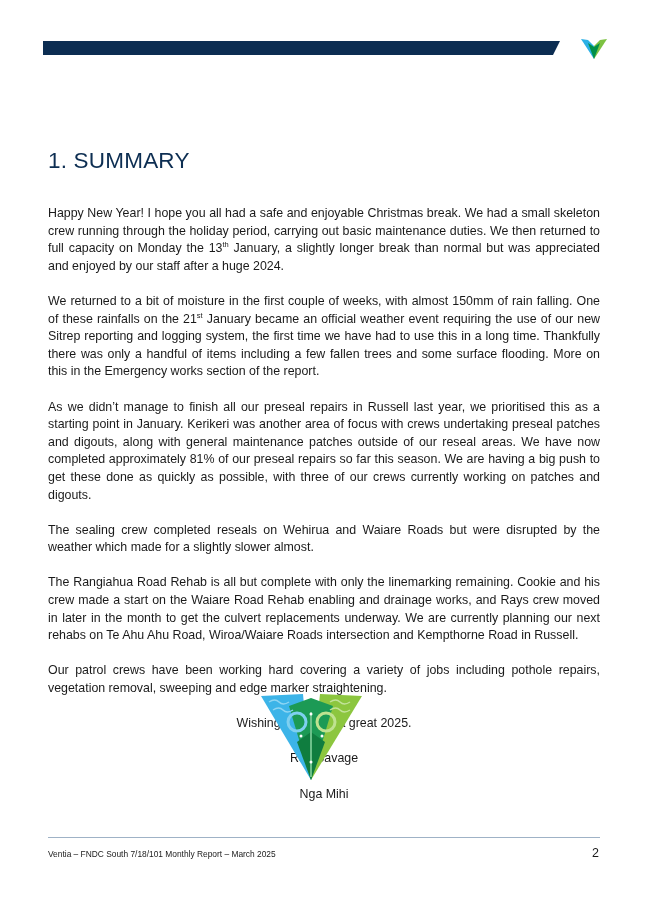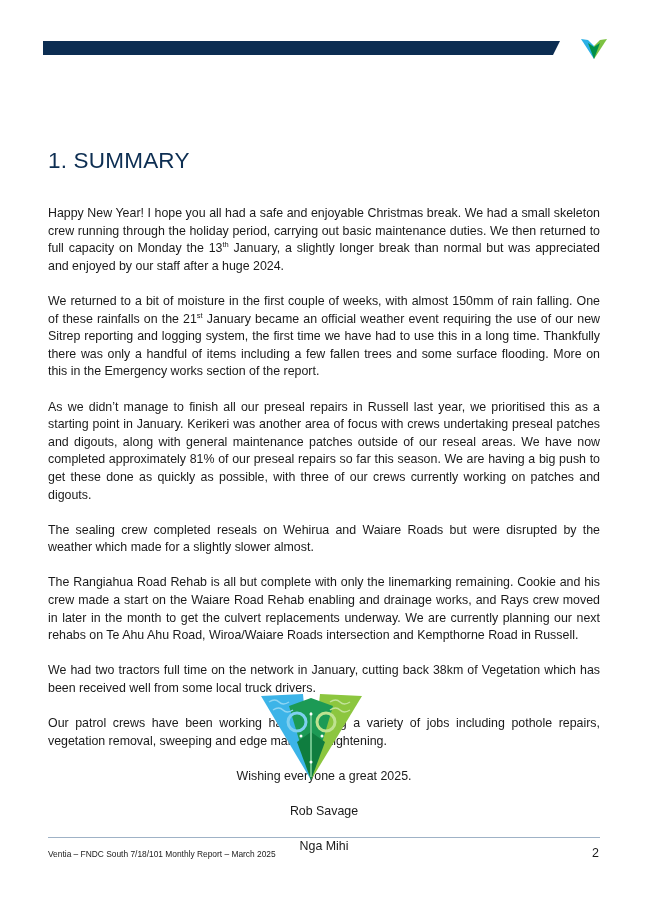--- a/index.html
+++ b/index.html
@@ -39,21 +39,20 @@
 </div>
 
 <h1 class="title">1. SUMMARY</h1>
 
 <div class="body-text">
   <p><span>Happy New Year! I hope you all had a safe and enjoyable Christmas break. We had a small skeleton crew running through the holiday period, carrying out basic maintenance duties. We then returned to full capacity on Monday the 13</span><sup>th</sup><span> January, a slightly longer break than normal but was appreciated and enjoyed by our staff after a huge 2024.</span></p>
   <p><span>We returned to a bit of moisture in the first couple of weeks, with almost 150mm of rain falling. One of these rainfalls on the 21</span><sup>st</sup><span> January became an official weather event requiring the use of our new Sitrep reporting and logging system, the first time we have had to use this in a long time. Thankfully there was only a handful of items including a few fallen trees and some surface flooding. More on this in the Emergency works section of the report.</span></p>
   <p>As we didn’t manage to finish all our preseal repairs in Russell last year, we prioritised this as a starting point in January. Kerikeri was another area of focus with crews undertaking preseal patches and digouts, along with general maintenance patches outside of our reseal areas. We have now completed approximately 81% of our preseal repairs so far this season. We are having a big push to get these done as quickly as possible, with three of our crews currently working on patches and digouts.</p>
   <p>The sealing crew completed reseals on Wehirua and Waiare Roads but were disrupted by the weather which made for a slightly slower almost.</p>
   <p>The Rangiahua Road Rehab is all but complete with only the linemarking remaining. Cookie and his crew made a start on the Waiare Road Rehab enabling and drainage works, and Rays crew moved in later in the month to get the culvert replacements underway. We are currently planning our next rehabs on Te Ahu Ahu Road, Wiroa/Waiare Roads intersection and Kempthorne Road in Russell.</p>
-  <p>We had two tractors full time on the network in January, cutting back 38km of Vegetation which has been received well from some local truck drivers.</p>
   <p>Our patrol crews have been working hard covering a variety of jobs including pothole repairs, vegetation removal, sweeping and edge marker straightening.</p>
   <p class="left">Wishing everyone a great 2025.</p>
   <p class="left">Rob Savage</p>
   <p class="left">Nga Mihi</p>
 </div>
 
 <div class="big-logo">
   <svg width="101" height="90" viewBox="0 0 101 90">
 
     <polygon points="0,4 42,2 50,88" fill="#3cb4e8"></polygon>

